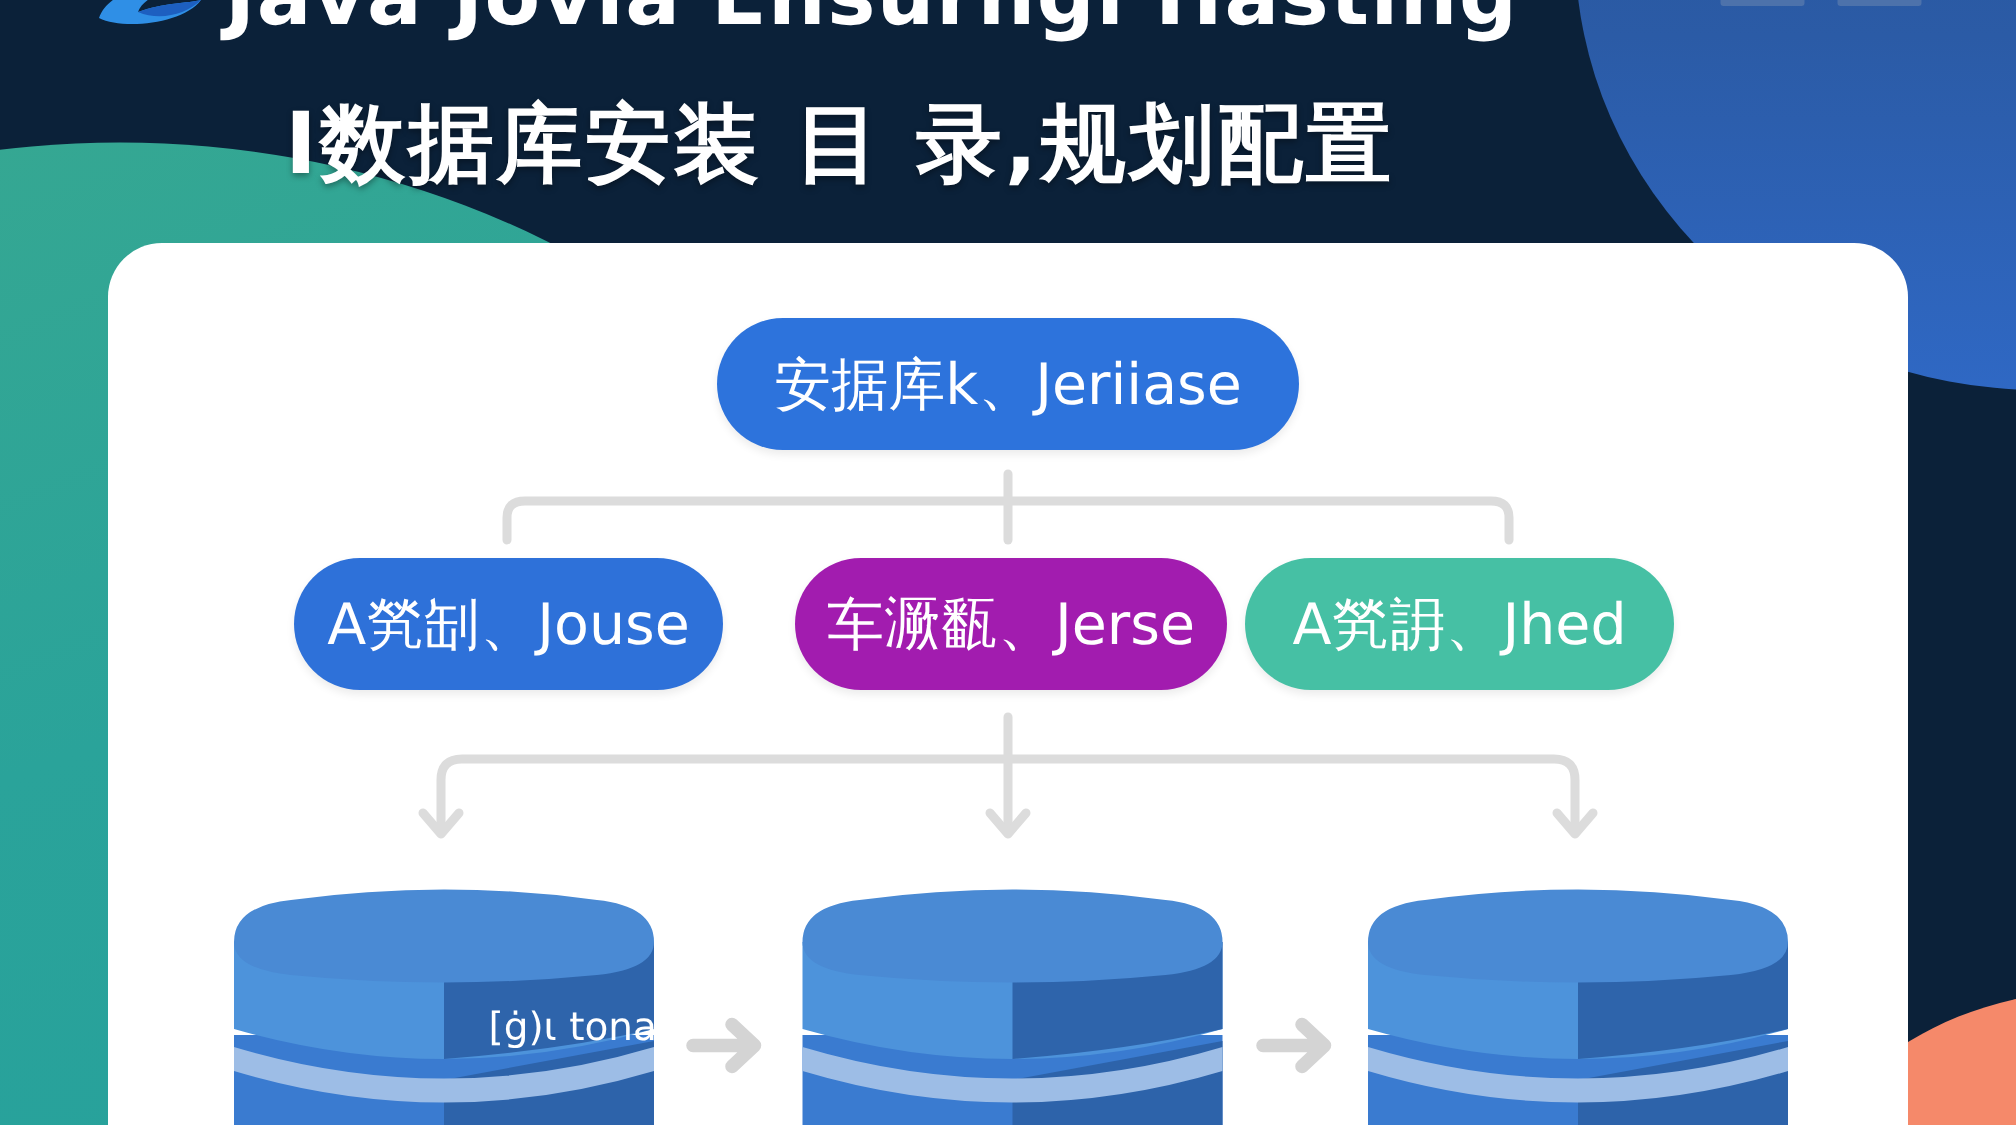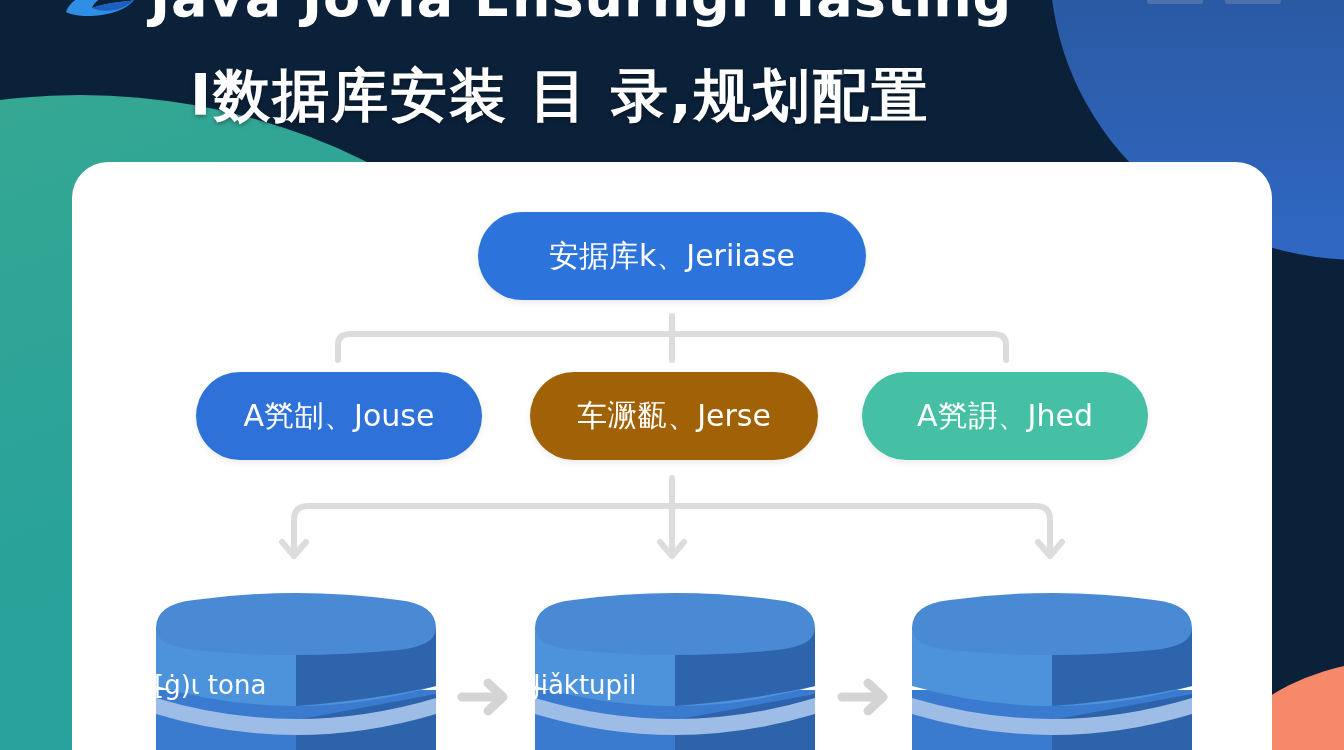--- a/index.html
+++ b/index.html
@@ -39,34 +39,34 @@
     }
 
     .panel {
       position: absolute; left: 72px; top: 162px; width: 1200px; height: 640px;
       background: #ffffff; border-radius: 36px;
     }
 
     .pill {
       position: absolute; height: 88px; border-radius: 44px;
       display: flex; align-items: center; justify-content: center;
-      color: #ffffff; font-size: 30px; white-space: nowrap;
+      color: #ffffff; font-size: 38px; white-space: nowrap;
       box-shadow: 0 3px 6px rgba(0,0,0,0.08);
     }
     .pill-root { left: 478px; top: 212px; width: 388px; background: #2d73dc; }
     .pill-a { left: 196px; top: 372px; width: 286px; background: #2e71d9; text-align: right; }
-    .pill-b { left: 530px; top: 372px; width: 288px; background: #a16207; }
-    .pill-c { left: 862px; top: 372px; width: 286px; background: #46c0a4; }
+    .pill-b { left: 530px; top: 372px; width: 288px; background: #a21caf; }
+    .pill-c { left: 830px; top: 372px; width: 286px; background: #46c0a4; }
 
     svg.connectors { position: absolute; left: 0; top: 0; width: 1344px; height: 750px; pointer-events: none; }
 
     .db { position: absolute; top: 590px; width: 284px; height: 180px; }
     .db-a { left: 154px; } .db-b { left: 533px; } .db-c { left: 910px; }
     .db-label {
-      position: absolute; left: 0; right: 0; top: 80px; text-align: left;
+      position: absolute; left: 0; right: 0; top: 80px; text-align: right;
       color: #ffffff; font-size: 26px; white-space: nowrap;
     }
   </style>
 </head>
 <body>
 
 <div class="bg-teal"></div>
 <div class="bg-blue"></div>
 <div class="bg-orange"></div>
 <div class="top-squares">
@@ -129,21 +129,20 @@
 </div>
 <div class="db db-b">
   <svg width="284" height="180" viewBox="0 0 284 180">
     <path d="M2 100 L2 180 L282 180 L282 100 Z" fill="#3a7bd0"></path>
     <path d="M142 130 L282 104 L282 180 L142 180 Z" fill="#2d63aa"></path>
     <path d="M2 108 Q142 150 282 108 L282 124 Q142 166 2 124 Z" fill="#9dbde6"></path>
     <path d="M2 38 L2 96 Q142 136 282 96 L282 38 Z" fill="#4d93db"></path>
     <path d="M142 116 Q220 110 282 96 L282 38 L142 60 Z" fill="#2e64ab"></path>
     <path d="M2 38 Q2 14 40 10 Q142 -4 244 10 Q282 14 282 38 Q282 56 244 60 Q142 70 40 60 Q2 56 2 38 Z" fill="#4a8ad4"></path>
   </svg>
-  <div class="db-label">Jiǎktupil</div>
 </div>
 <div class="db db-c">
   <svg width="284" height="180" viewBox="0 0 284 180">
     <path d="M2 100 L2 180 L282 180 L282 100 Z" fill="#3a7bd0"></path>
     <path d="M142 130 L282 104 L282 180 L142 180 Z" fill="#2d63aa"></path>
     <path d="M2 108 Q142 150 282 108 L282 124 Q142 166 2 124 Z" fill="#9dbde6"></path>
     <path d="M2 38 L2 96 Q142 136 282 96 L282 38 Z" fill="#4d93db"></path>
     <path d="M142 116 Q220 110 282 96 L282 38 L142 60 Z" fill="#2e64ab"></path>
     <path d="M2 38 Q2 14 40 10 Q142 -4 244 10 Q282 14 282 38 Q282 56 244 60 Q142 70 40 60 Q2 56 2 38 Z" fill="#4a8ad4"></path>
   </svg>

